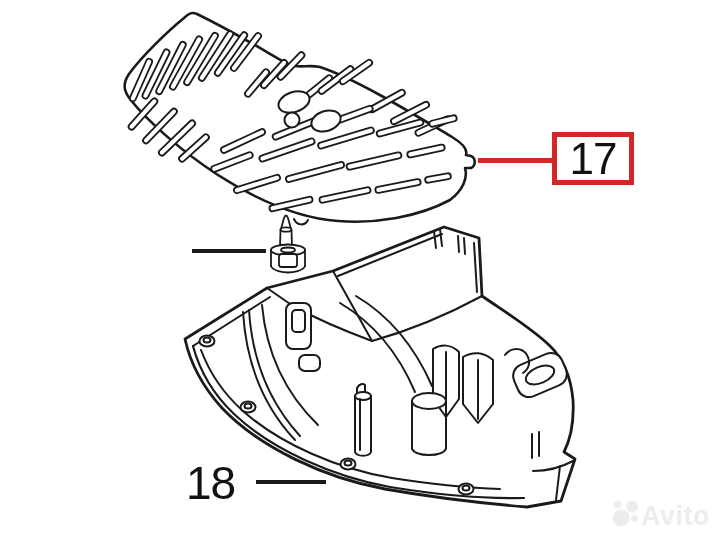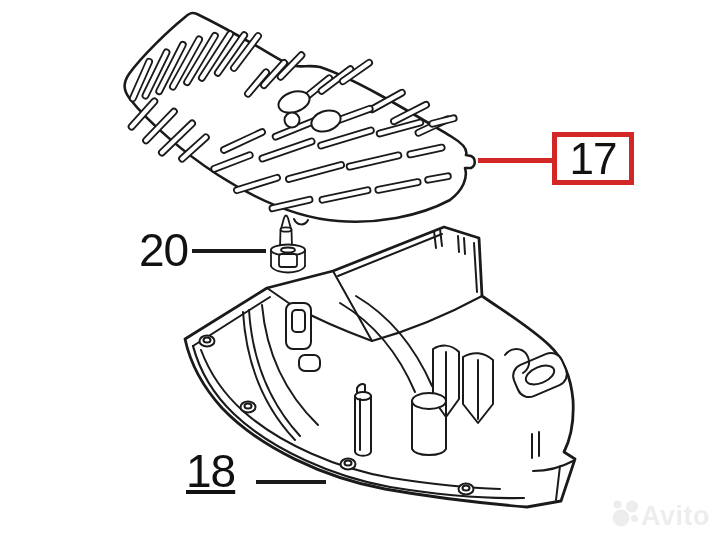--- a/index.html
+++ b/index.html
@@ -168,24 +168,23 @@
         <path d="M 573,461 C 560,468 546,471 533,471 M 560,466 L 556,500"></path>
       </g>
     </g>
   </svg>
 
   <div class="leader-red" style="left:478px;top:158px;width:76px;height:5px;"></div>
   <div class="callout-box">
     <span>17</span>
   </div>
 
-  <div class="part-label" style="left:139px;top:227px;">20</div>
   <div class="leader" style="left:192px;top:249px;width:74px;height:4px;"></div>
 
-  <div class="part-label" style="left:186px;top:448px;text-decoration:underline;">18</div>
+  <div class="part-label" style="left:186px;top:460px;">18</div>
   <div class="leader" style="left:256px;top:480px;width:70px;height:4px;"></div>
 
   <svg class="watermark" width="112" height="42" viewBox="0 0 112 42">
     <g fill="#ededed">
       <circle cx="13" cy="24" r="8.5"></circle>
       <circle cx="24" cy="12.5" r="6"></circle>
       <circle cx="9.5" cy="10.5" r="4"></circle>
       <circle cx="26.5" cy="24.5" r="3.5"></circle>
     </g>
     <text x="33" y="31" font-size="27" font-weight="bold" fill="#ededed" font-family="Liberation Sans, sans-serif" letter-spacing="0.5">Avito</text>

